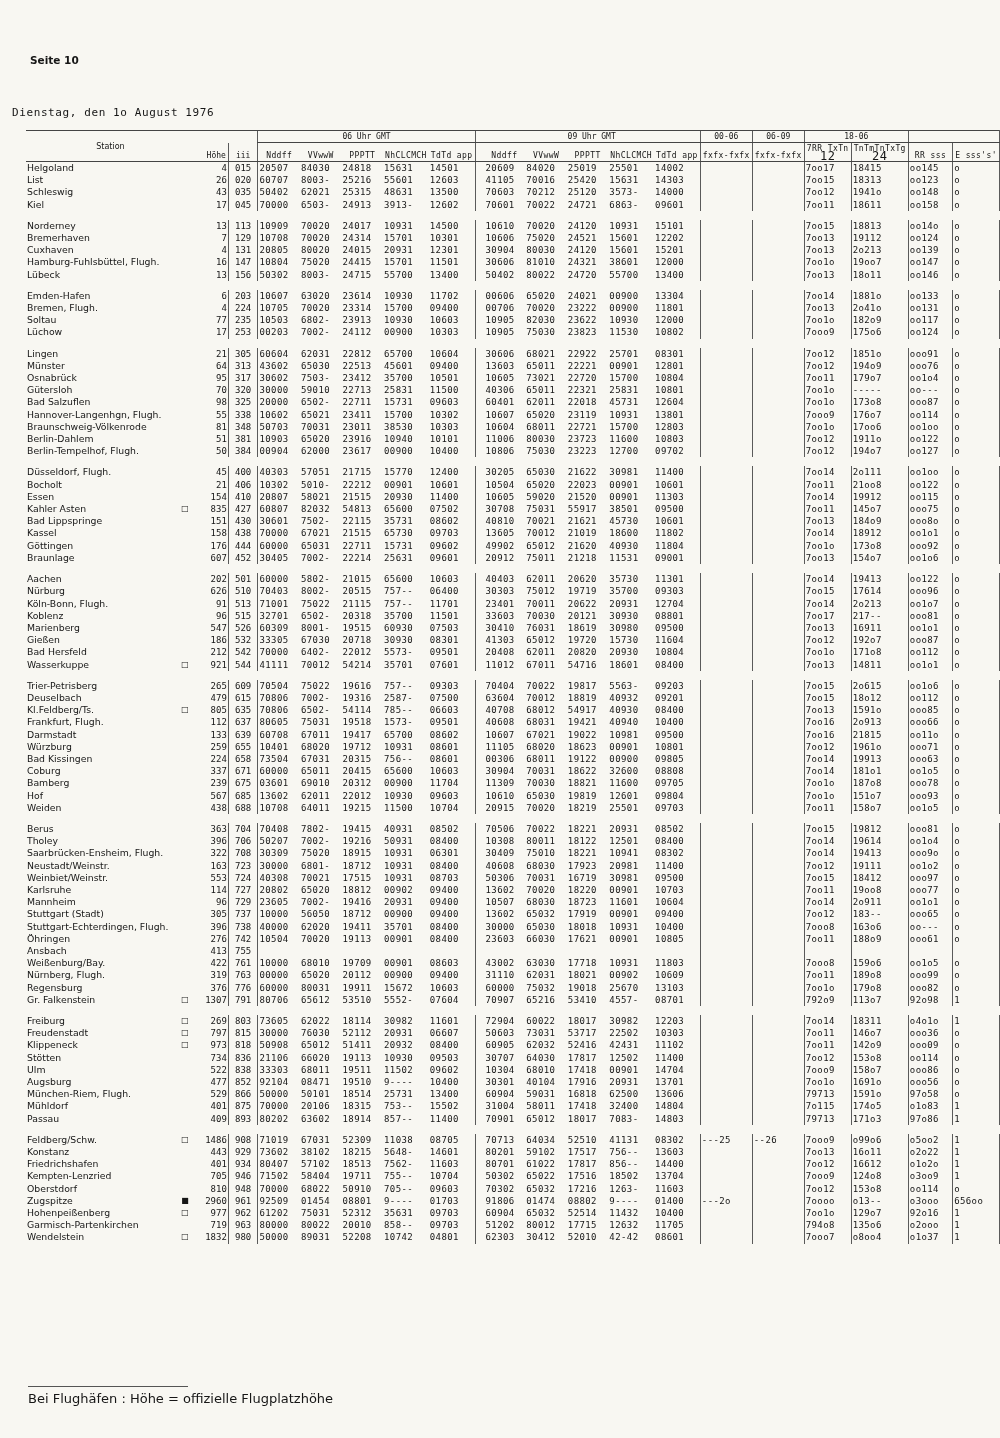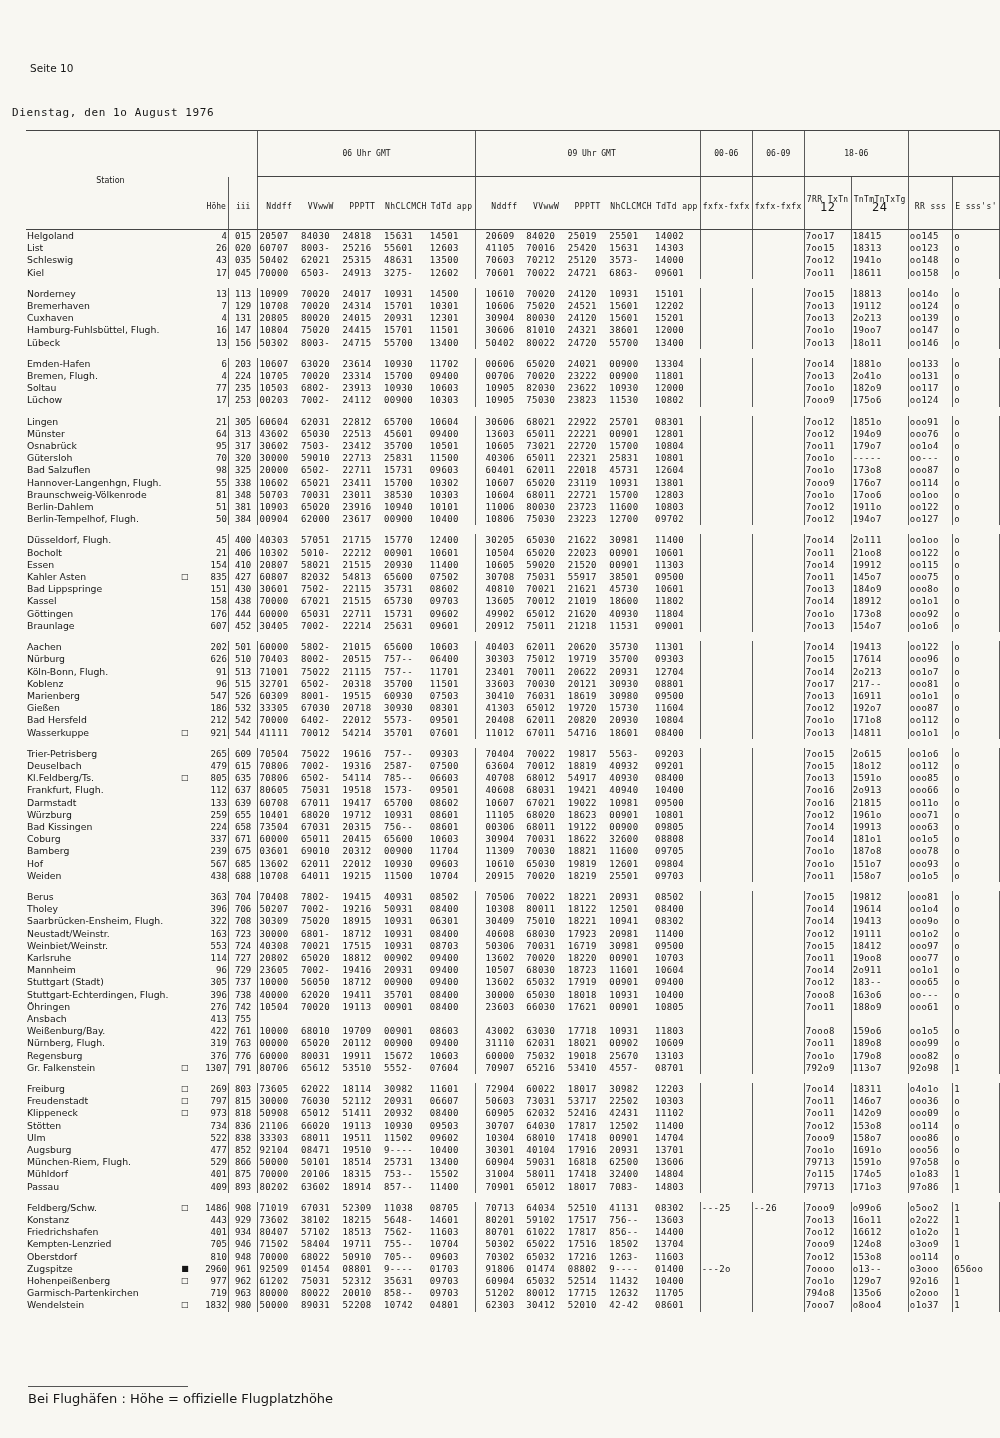--- a/index.html
+++ b/index.html
@@ -1,27 +1,27 @@
 <!DOCTYPE html>
 <html><head>
 <meta charset="utf-8">
 <style>
   html,body{margin:0;padding:0}
   body{
     width:1000px;height:1438px;overflow:hidden;position:relative;
     background:#f8f7f2;color:#161616;
     font-family:"DejaVu Sans Mono",monospace;
   }
-  .page-label{position:absolute;top:62px;left:30px;font-family:"DejaVu Sans",sans-serif;
-    font-weight:normal;font-size:10.5px}
+  .page-label{position:absolute;top:54px;left:30px;font-family:"DejaVu Sans",sans-serif;
+    font-weight:bold;font-size:10.5px}
   .title{position:absolute;top:106px;left:12px;width:1000px;text-align:left;
     font-size:11px;letter-spacing:.6px}
   .tablewrap{position:absolute;top:130px;left:26px}
   table{border-collapse:collapse;font-size:9px}
-  th{font-weight:normal;padding:18px 2px;white-space:nowrap;vertical-align:bottom}
+  th{font-weight:normal;padding:1px 2px;white-space:nowrap;vertical-align:bottom}
   td{padding:0 1px;line-height:12.2px;white-space:nowrap;vertical-align:top}
   tr.h1 th{border-top:1px solid #444;font-size:8px;vertical-align:middle}
   tr.h2 th{border-bottom:1px solid #444;font-size:8px}
   .hstation{text-align:center;font-family:"DejaVu Sans",sans-serif;font-size:9.5px;
     border-bottom:1px solid #444;vertical-align:middle}
   .bb{border-bottom:1px solid #444}
   .vl{border-left:1px solid #5a5a5a}
   .vr{border-right:1px solid #5a5a5a}
   .gap{padding-left:10px}
   .hl{}
@@ -184,21 +184,21 @@
           <td class="c-r2 vl">oo148</td>
           <td class="c-r3 vl vr">o</td>
         </tr>
         <tr>
           <td class="c-st"><span>Kiel</span></td>
           <td class="c-h">17</td>
           <td class="c-i vl vr">045</td>
           <td class="c-a">70000</td>
           <td class="c-a">6503-</td>
           <td class="c-a">24913</td>
-          <td class="c-a">3275-</td>
+          <td class="c-a">3913-</td>
           <td class="c-a">12602</td>
           <td class="c-b vl gap">70601</td>
           <td class="c-b">70022</td>
           <td class="c-b">24721</td>
           <td class="c-b">6863-</td>
           <td class="c-b">09601</td>
           <td class="c-g vl"></td>
           <td class="c-g vl"></td>
           <td class="c-r0 vl">7oo11</td>
           <td class="c-r1 vl">18611</td>

